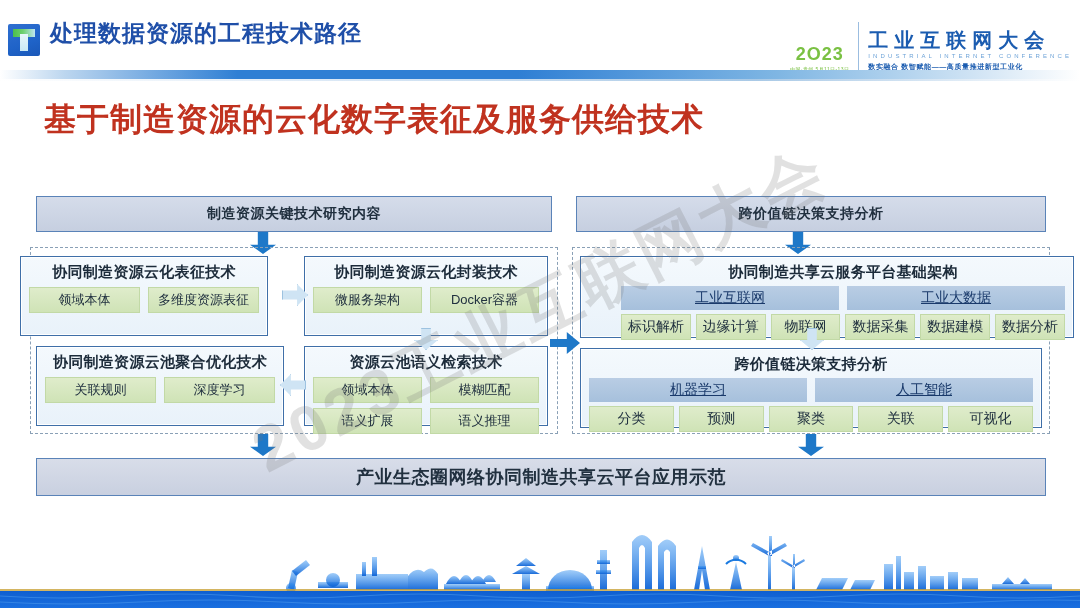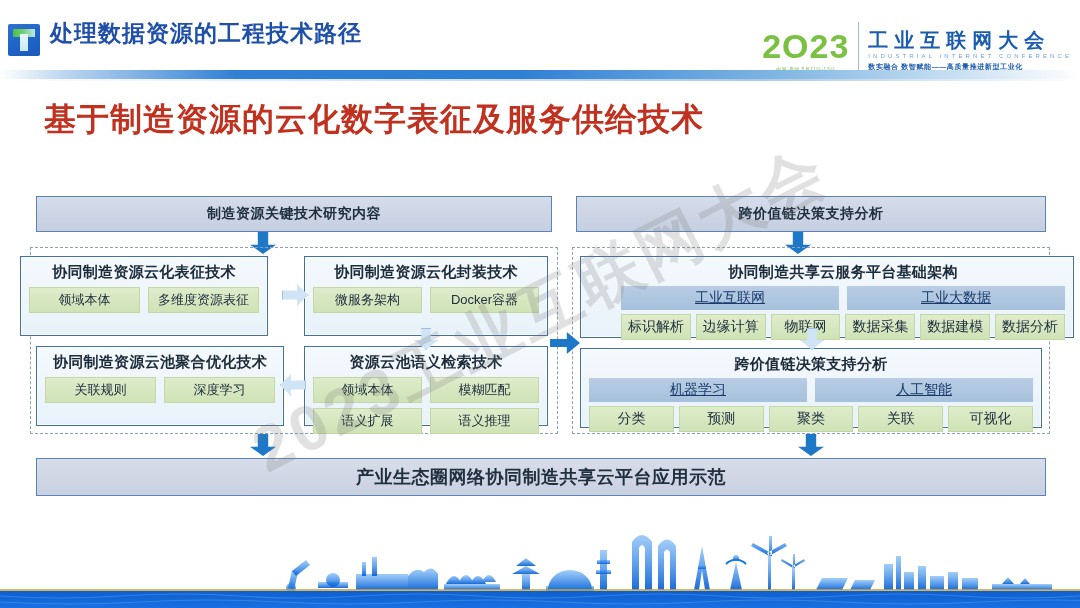--- a/index.html
+++ b/index.html
@@ -36,21 +36,21 @@
     background:linear-gradient(90deg,#ffffff 0%,#bcd6ef 6%,#2f7fd4 22%,#2f7fd4 48%,#7fb6e3 72%,#cfe3f4 90%,#ffffff 100%);
   }
   .header-rule2{
     position:absolute;left:0;top:79px;width:1080px;height:2px;
     background:linear-gradient(90deg,#ffffff 0%,#dce9f6 30%,#a9c9e6 70%,#ffffff 100%);
   }
 
   
   .conf{position:absolute;right:8px;top:22px;height:50px;display:flex;align-items:flex-end;}
   .conf-left{display:flex;flex-direction:column;align-items:center;padding-right:9px;}
-  .conf-year{font-size:34px;font-weight:bold;color:#7ac143;letter-spacing:1px;line-height:1;}
+  .conf-year{font-size:18px;font-weight:bold;color:#7ac143;letter-spacing:1px;line-height:1;}
   .conf-date{font-size:5px;color:#7ac143;letter-spacing:.4px;margin-top:3px;white-space:nowrap;}
   .conf-div{width:1px;align-self:stretch;background:#9bbde0;margin-bottom:2px;}
   .conf-right{display:flex;flex-direction:column;padding-left:9px;}
   .conf-cn{font-size:20px;font-weight:bold;color:#1b5cb0;letter-spacing:6px;line-height:1;white-space:nowrap;}
   .conf-en{font-size:6px;color:#6fa4d8;letter-spacing:3.1px;margin-top:3px;white-space:nowrap;}
   .conf-sub{font-size:7px;font-weight:bold;color:#1b5cb0;letter-spacing:.6px;margin-top:3px;white-space:nowrap;}
 
   
   .slide-title{
     position:absolute;left:44px;top:98px;

